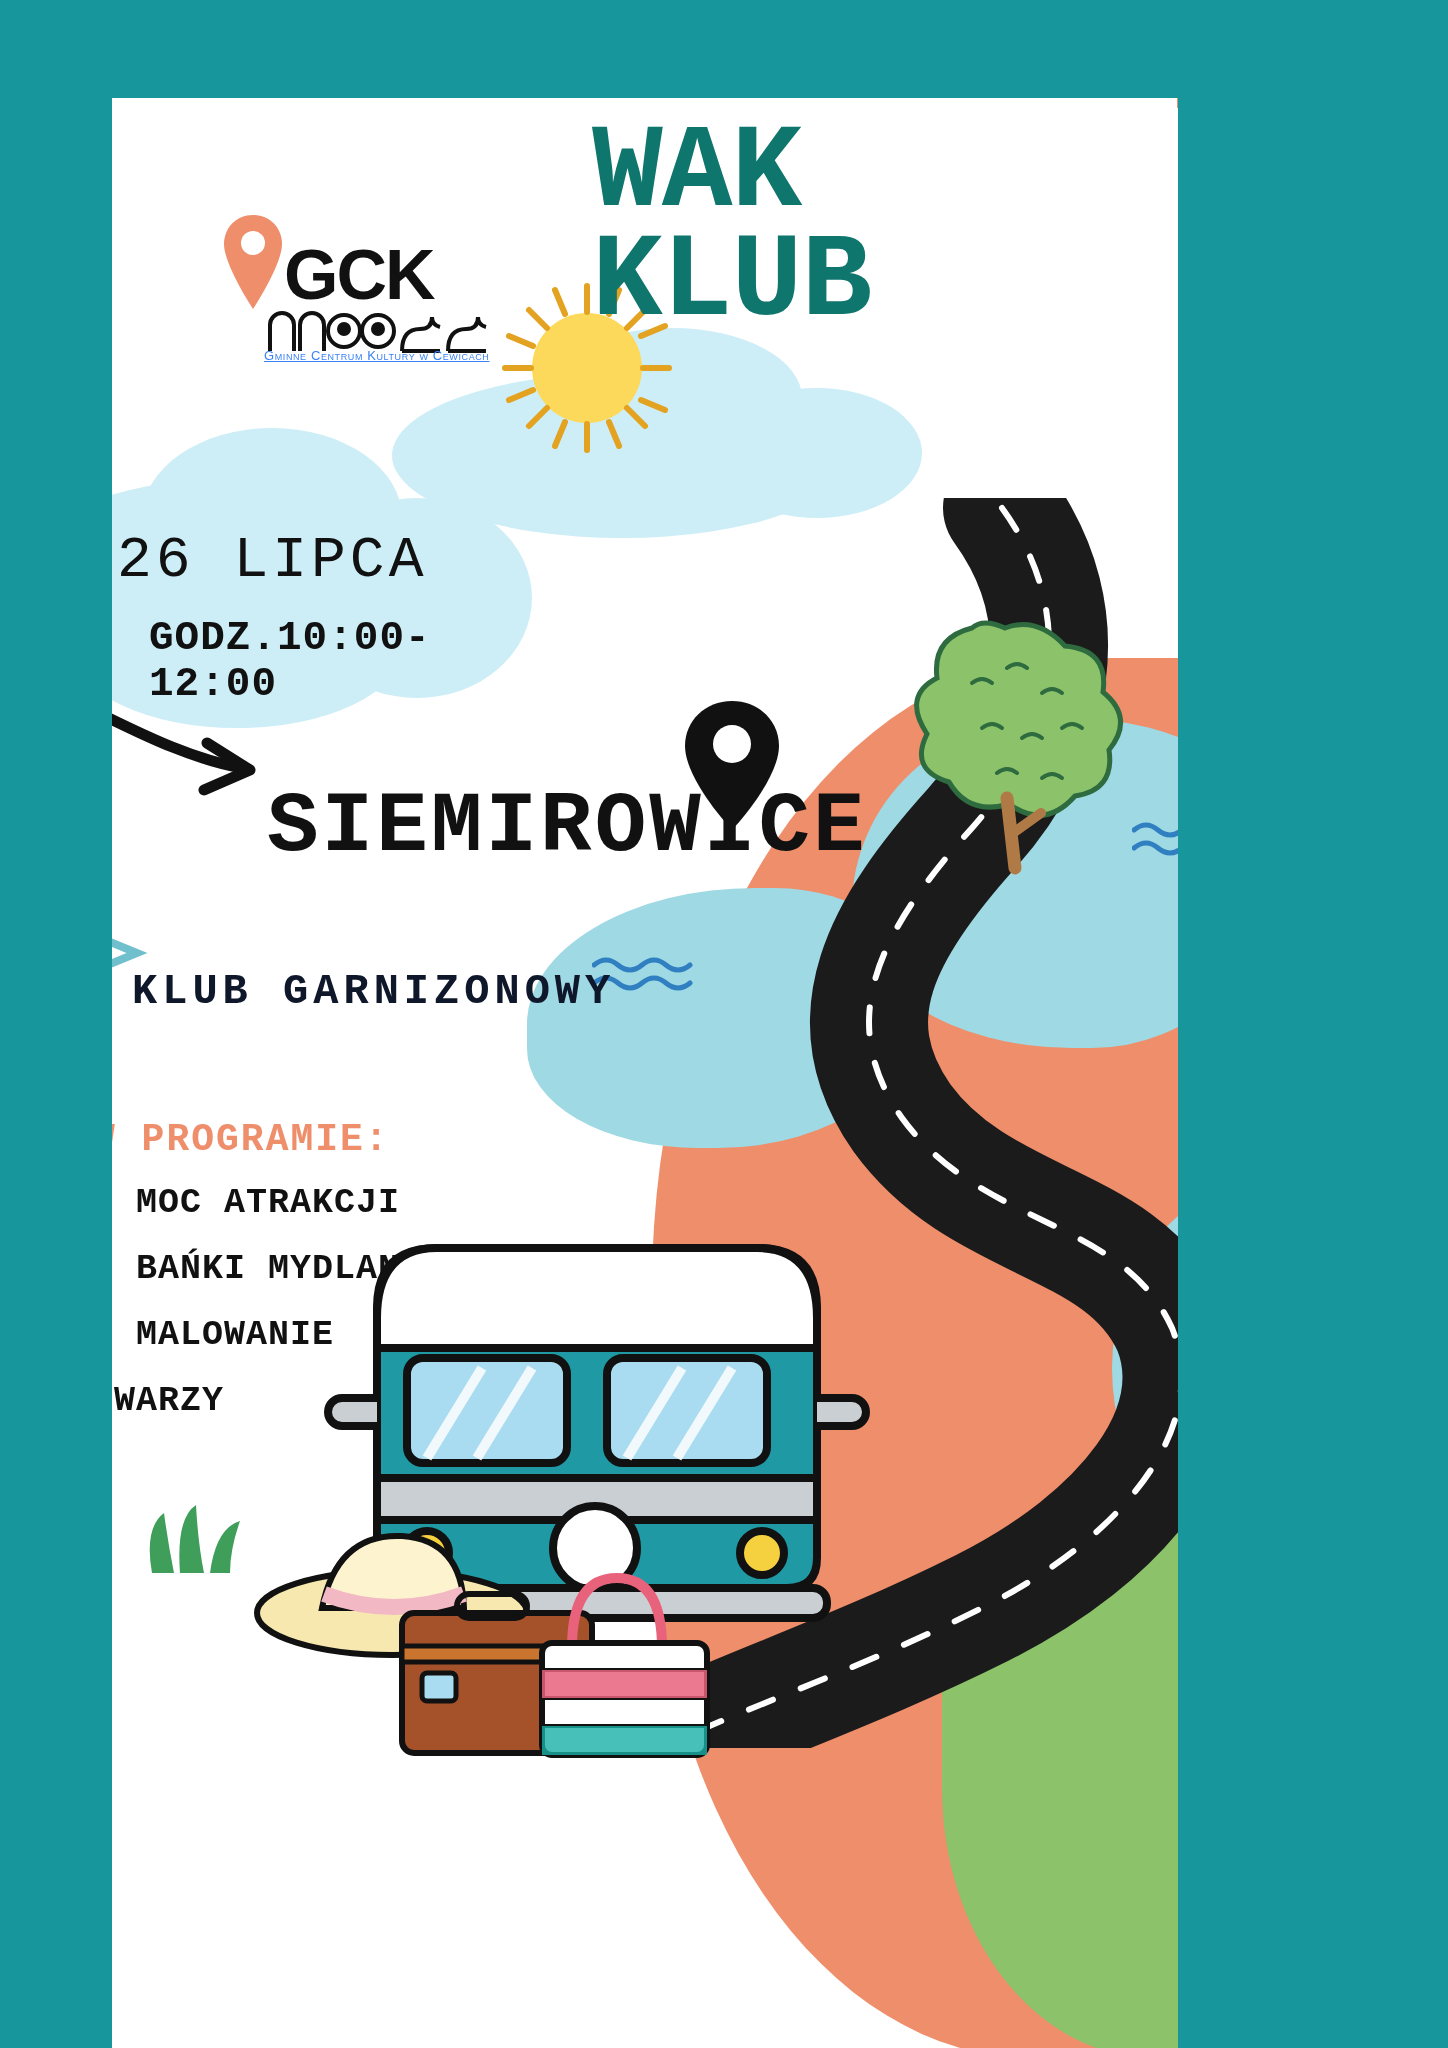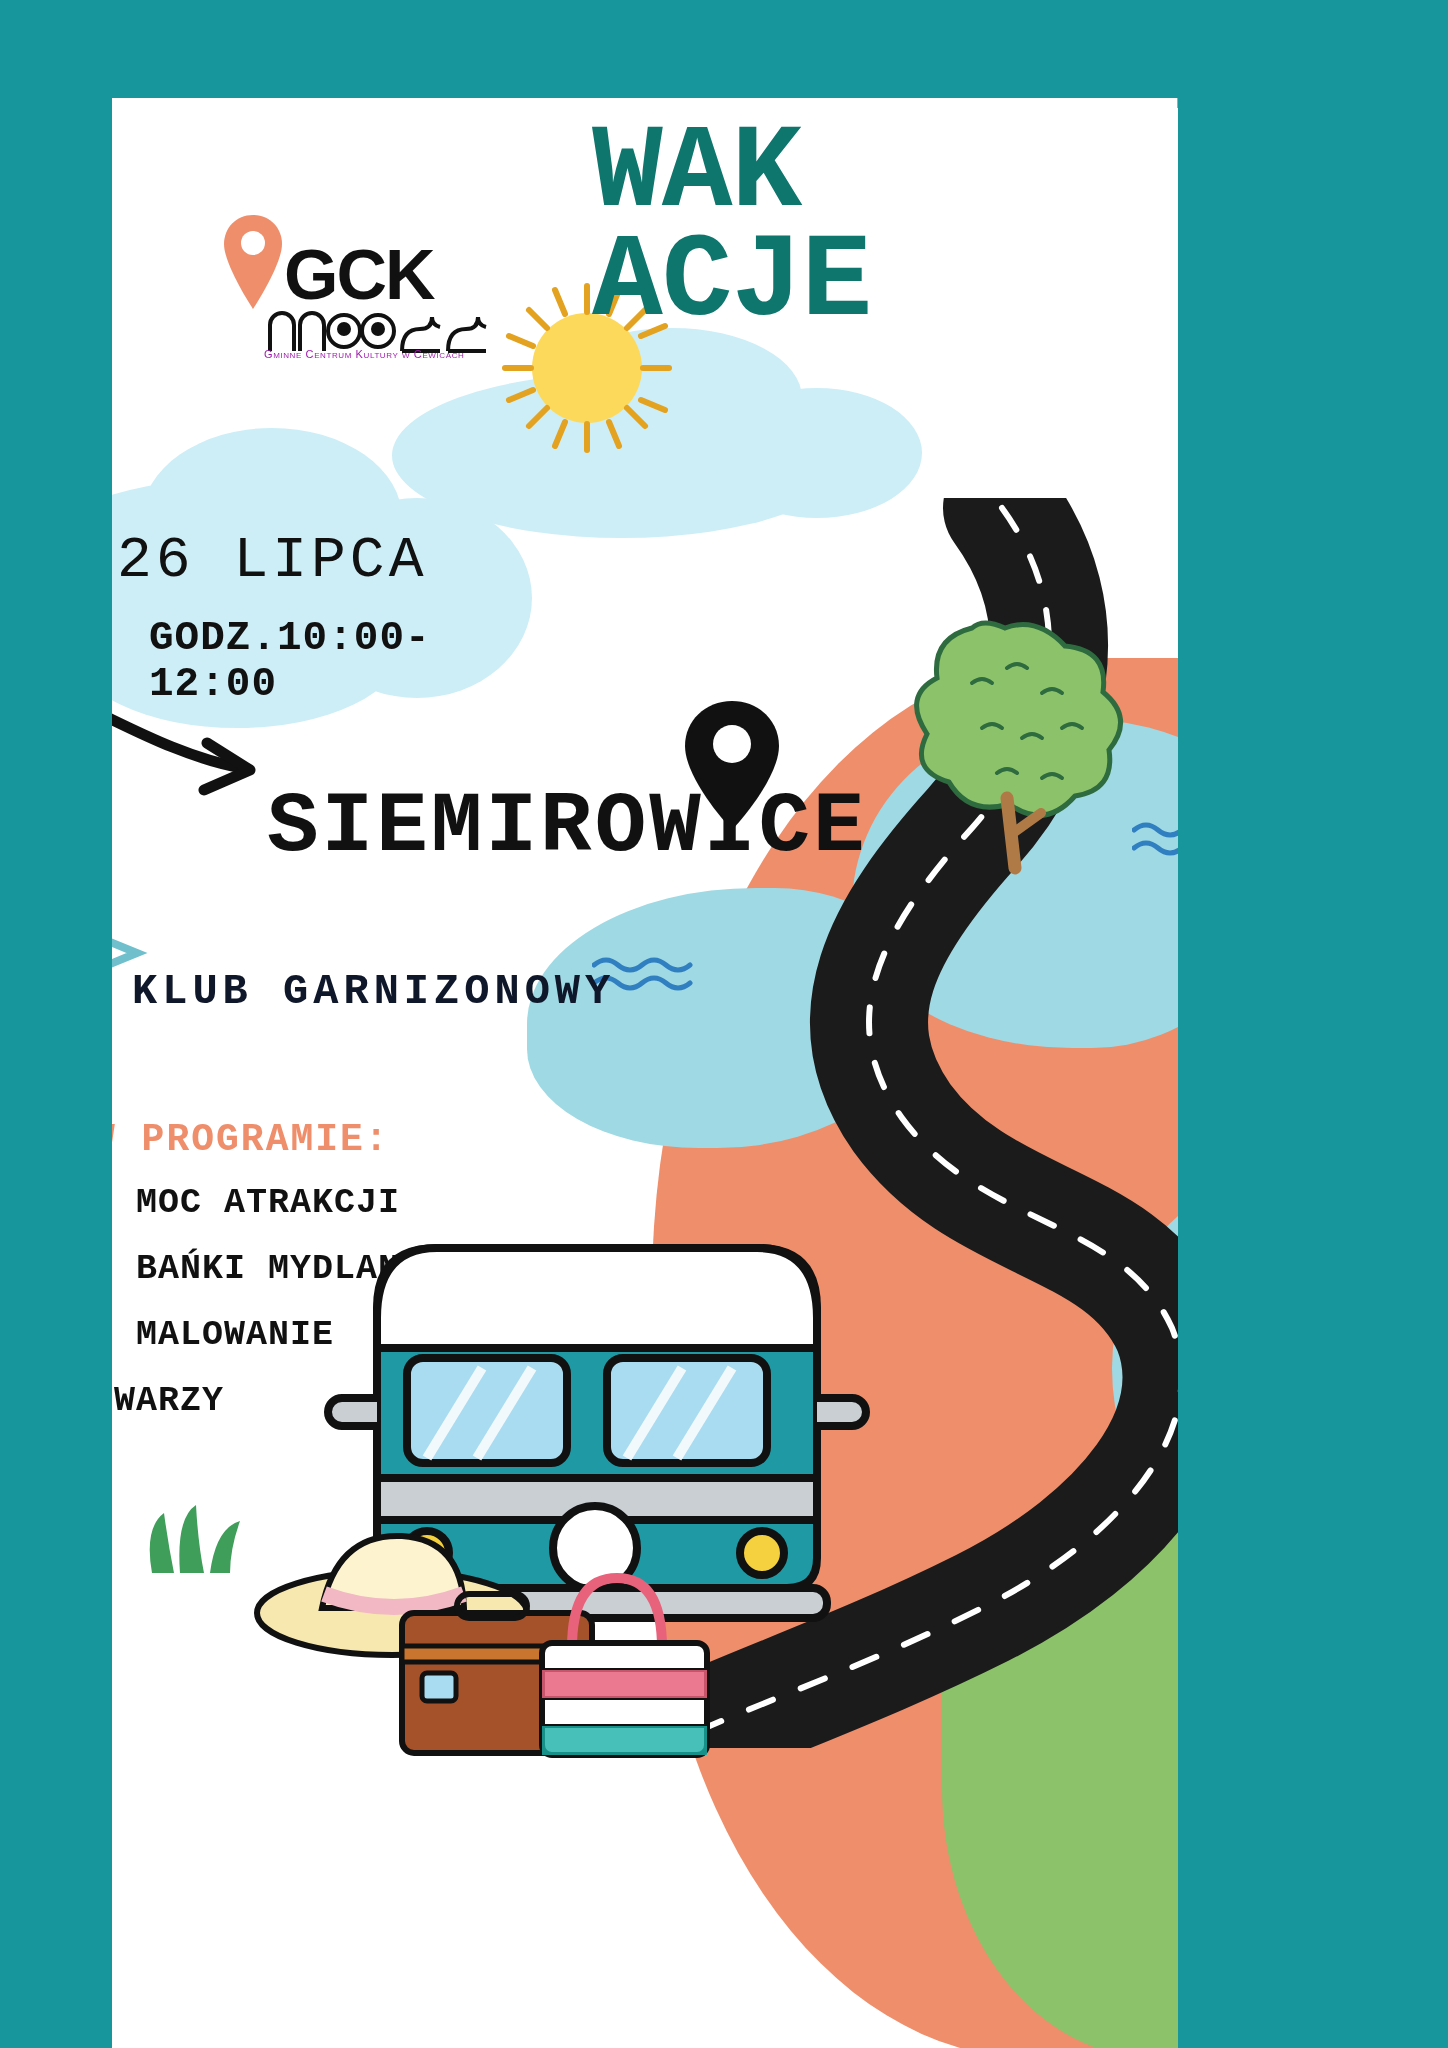--- a/index.html
+++ b/index.html
@@ -136,25 +136,26 @@
     font-size: 70px;
     font-weight: bold;
     letter-spacing: -2px;
     color: #111;
     font-family: "Liberation Sans", sans-serif;
   }
   .logo-sub {
     position: absolute;
     left: 42px;
     top: 135px;
-    font-size: 11px;
+    font-size: 13px;
     letter-spacing: 0.6px;
-    color: #a21caf;
+    color: #3b82f6;
     font-variant: small-caps;
     white-space: nowrap;
+    text-decoration: underline;
   }
 
   
   .headline {
     position: absolute;
     left: 480px;
     top: 22px;
     width: 420px;
     color: #0f766e;
     font-weight: bold;
@@ -395,21 +396,21 @@
           <path d="M186 46 q0 -22 18 -22 q12 0 12 -12 q0 8 8 10"></path>
           <path d="M140 46 h38"></path>
             <path d="M186 46 h38"></path>
         </g>
       </svg>
       <div class="logo-sub">Gminne Centrum Kultury w Cewicach</div>
     </div>
 
     <div class="headline">
       <div>WAK</div>
-      <div>ACJE</div>
+      <div>KLUB</div>
     </div>
     <div class="year">2022</div>
 
     <div class="date-block">
       <div class="date-main">26 LIPCA</div>
       <div class="date-time">GODZ.10:00-12:00</div>
     </div>
 
     <svg class="arrow" viewBox="0 0 320 230">
       <path d="M10 130 C 40 70, 110 70, 95 120 C 85 155, 30 150, 35 110

